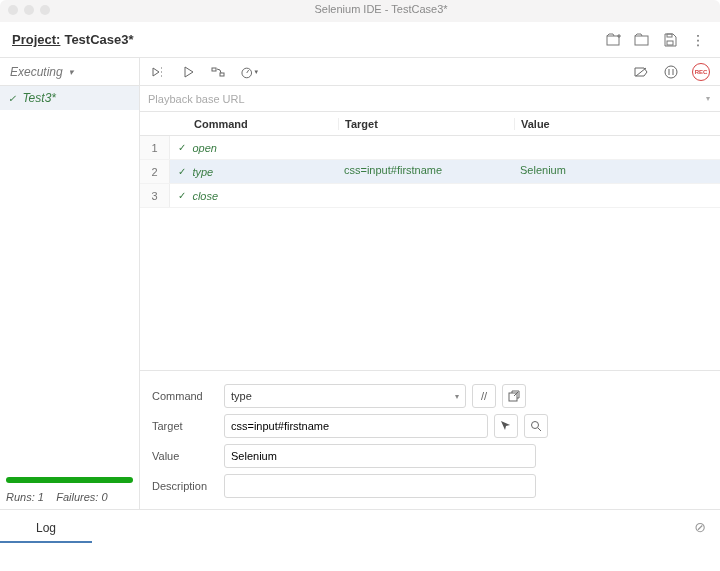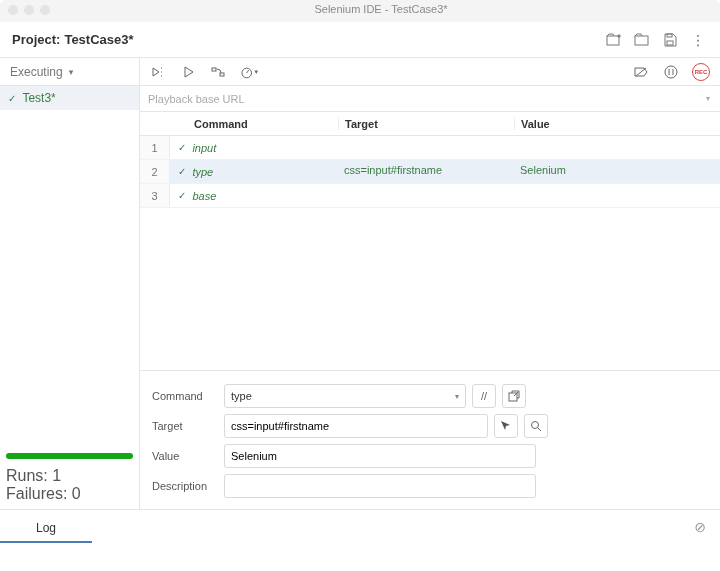--- a/index.html
+++ b/index.html
@@ -6,28 +6,28 @@
 body { background: #fff; width: 720px; height: 571px; overflow: hidden; font-size: 12px; color: #333; }
 .titlebar { height: 22px; background: #f5f4f4; display: flex; align-items: flex-end; padding: 7px 8px; border-top-left-radius: 6px; border-top-right-radius: 6px; }
 .traffic { display: flex; gap: 6px; }
 .dot { width: 10px; height: 10px; border-radius: 50%; background: #e4e3e3; }
 .title { flex: 1; text-align: center; font-size: 11px; color: #8a8a8a; }
 .projectbar { height: 36px; display: flex; align-items: center; padding: 0 12px; border-bottom: 1px solid #e5e5e5; }
 .projectbar .pname { font-size: 13px; font-weight: 600; }
 .projectbar .spacer { flex: 1; }
 .ibtn { width: 20px; height: 20px; display: inline-flex; align-items: center; justify-content: center; color: #666; margin-left: 8px; cursor: pointer; }
 .main { display: flex; height: 451px; }
-.side { width: 140px; border-right: 1px solid #e5e5e5; display: flex; flex-direction: column; }
+.side { width: 140px; border-right: 1px solid #e5e5e5; display: flex; flex-direction: column; font-style: italic; }
 .ddrow { height: 28px; display: flex; align-items: center; padding: 0 10px; border-bottom: 1px solid #e5e5e5; color: #777; font-size: 12px; }
 .ddrow .caret { margin-left: 6px; font-size: 9px; }
 .testitem { height: 24px; display: flex; align-items: center; padding: 0 8px; color: #3a7d44; font-size: 12px; background: #eef2f7; }
 .testitem .chk { margin-right: 6px; font-size: 10px; color: #3a7d44; }
 .side .grow { flex: 1; }
 .progress { height: 6px; background: #16a516; margin: 0 6px 8px; border-radius: 3px; }
-.rf { font-size: 16px; color: #555; padding: 0 6px 6px; }
+.rf { font-size: 11px; color: #555; padding: 0 6px 6px; }
 .content { flex: 1; display: flex; flex-direction: column; }
 .toolbar { height: 28px; display: flex; align-items: center; padding: 0 10px; gap: 12px; border-bottom: 1px solid #e5e5e5; }
 .toolbar .spacer { flex: 1; }
 .tbtn { width: 18px; height: 18px; display: flex; align-items: center; justify-content: center; color: #666; cursor: pointer; }
 .rec { width: 18px; height: 18px; border: 1px solid #d64545; border-radius: 50%; display: flex; align-items: center; justify-content: center; font-size: 6px; color: #d64545; font-weight: 700; cursor: pointer; }
 .baseurl { height: 26px; display: flex; align-items: center; border-bottom: 1px solid #e5e5e5; padding: 0 8px; color: #aaa; font-size: 11px; position: relative; }
 .baseurl .dd { position: absolute; right: 10px; font-size: 8px; color: #aaa; }
 .gridhead { height: 24px; display: flex; align-items: center; font-size: 11px; font-weight: 600; border-bottom: 1px solid #e5e5e5; }
 .col-idx { width: 30px; border-right: 1px solid #eee; }
 .col-cmd { width: 168px; padding-left: 24px; }
@@ -64,21 +64,21 @@
 <div class="titlebar">
   <div class="traffic">
     <div class="dot"></div>
     <div class="dot"></div>
     <div class="dot"></div>
   </div>
   <div class="title">Selenium IDE - TestCase3*</div>
 </div>
 
 <div class="projectbar">
-  <span style="font-size:13px;font-weight:600;margin-right:4px;">Project:</span>
+  <span style="font-size:13px;font-weight:600;margin-right:4px;text-decoration:underline;">Project:</span>
   <span class="pname">TestCase3*</span>
   <div class="spacer"></div>
   <div class="ibtn">
     <svg width="16" height="14" viewBox="0 0 16 14" fill="none" stroke="#777" stroke-width="1">
         <rect x="1" y="3" width="12" height="9"></rect>
         <path d="M1 3 l2 -2 h4 l1 2"></path>
         <path d="M13 1 v4 M11 3 h4" stroke="#777"></path>
       </svg>
   </div>
   <div class="ibtn">
@@ -171,38 +171,38 @@
       <div class="col-cmd">Command</div>
       <div class="col-tgt">Target</div>
       <div class="col-val">Value</div>
     </div>
 
     <div class="gridbody">
       <div class="row">
         <div class="idx">1</div>
         <div class="cmd">
             <span class="chk">✓</span>
-            <span>input</span>
+            <span>open</span>
           </div>
         <div class="val"></div>
       </div>
       <div class="row sel">
         <div class="idx">2</div>
         <div class="cmd">
             <span class="chk">✓</span>
             <span>type</span>
           </div>
         <div class="tgt">css=input#firstname</div>
         <div class="val">Selenium</div>
       </div>
       <div class="row">
         <div class="idx">3</div>
         <div class="cmd">
             <span class="chk">✓</span>
-            <span>base</span>
+            <span>close</span>
           </div>
         <div class="tgt"></div>
         <div class="val"></div>
       </div>
     </div>
 
     <div class="editor">
       <div class="erow">
         <label>Command</label>
         <div class="einput cmdinput">

